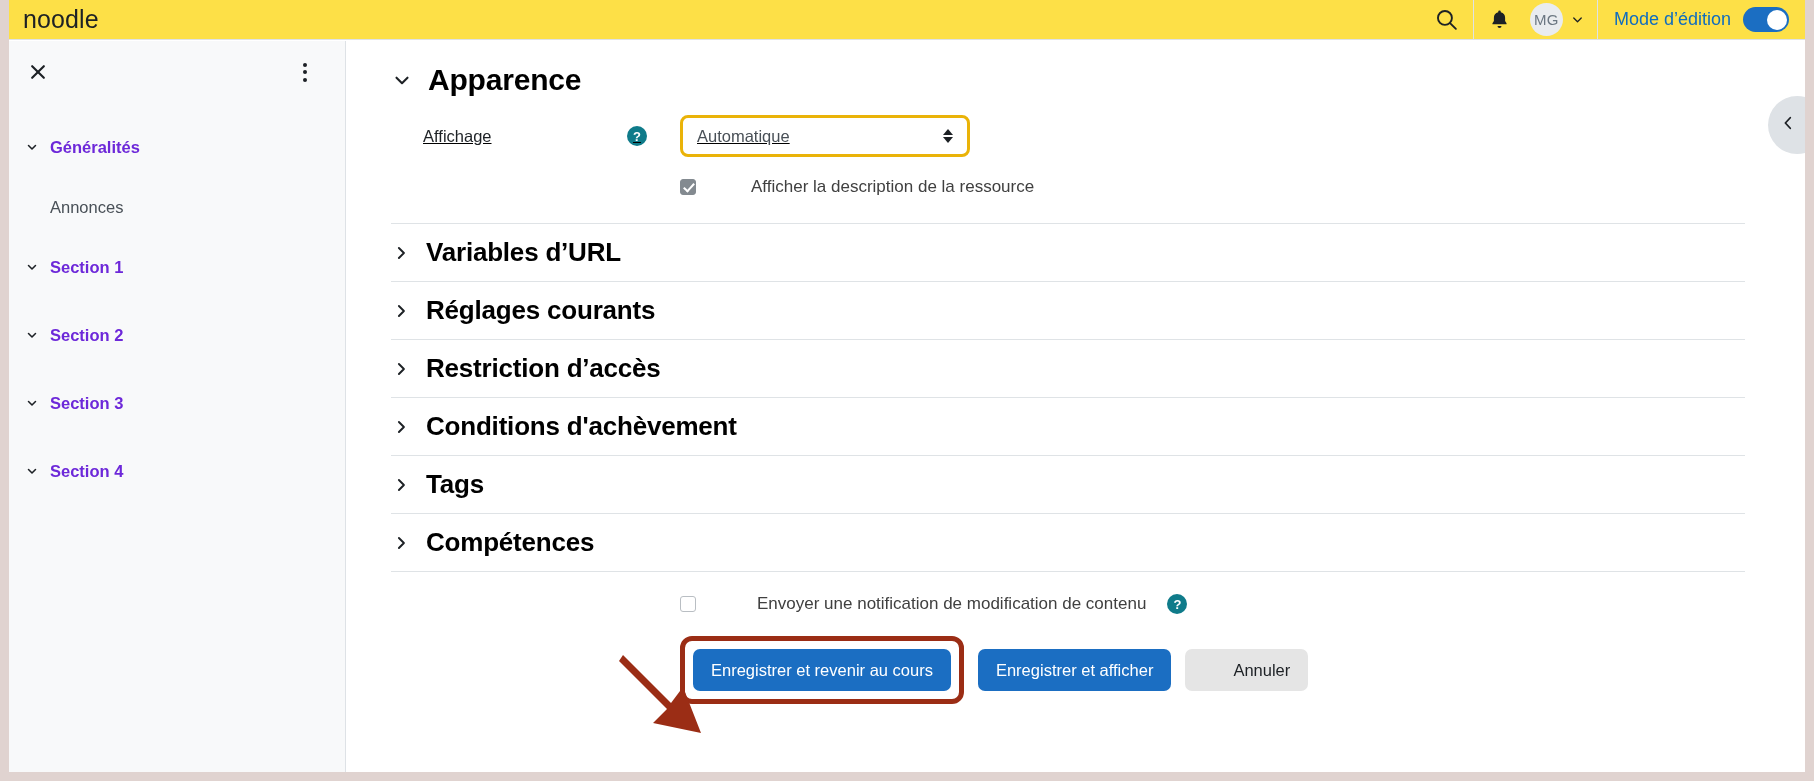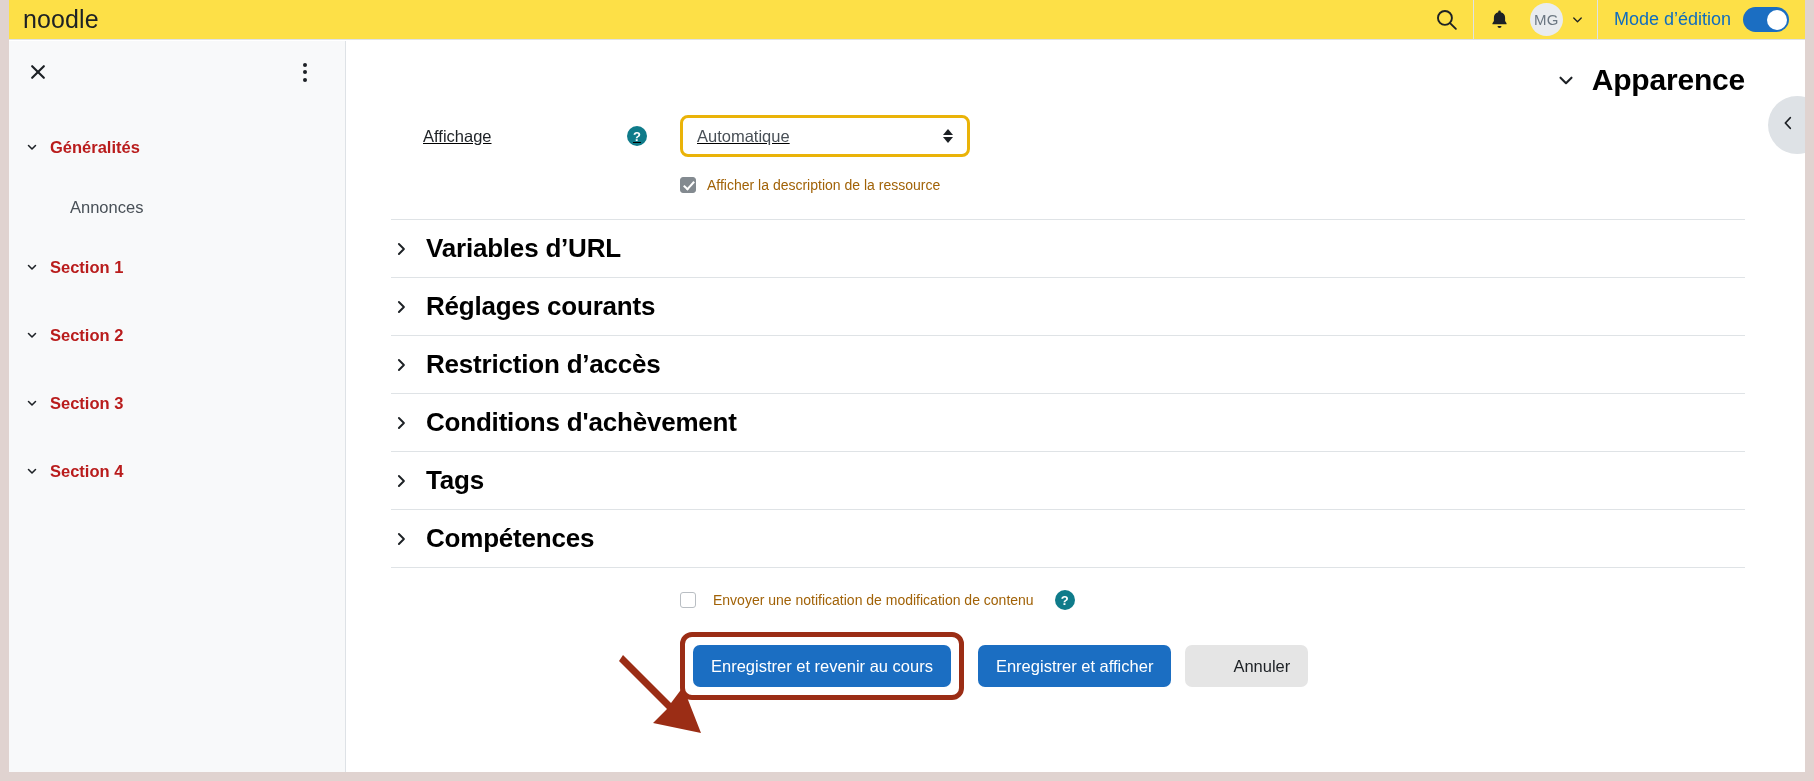--- a/index.html
+++ b/index.html
@@ -113,43 +113,42 @@
   }
   .kebab i { width: 4px; height: 4px; border-radius: 50%; background: #1d2125; display: block; }
 
   .course-index { padding: 10px 0 0 0; }
   .ci-section {
     display: flex; align-items: center; gap: 11px;
     padding: 0 14px 0 16px; height: 68px; cursor: pointer;
   }
   .ci-section .chev { width: 14px; display: flex; align-items: center; justify-content: center; color: #1d2125; }
   .ci-section .ci-title {
-    font-size: 16.5px; font-weight: 700; color: #b91c1c; white-space: nowrap;
+    font-size: 16.5px; font-weight: 700; color: #6d28d9; white-space: nowrap;
   }
   .ci-item {
     padding: 0 14px 0 41px; height: 52px;
-    display: flex; align-items: center; cursor: pointer; margin-left: 20px;
+    display: flex; align-items: center; cursor: pointer;
   }
   .ci-item .ci-label { font-size: 16.5px; color: #495057; }
 
   
   .main {
     position: absolute; top: 41px; left: 338px; right: 0; bottom: 0;
     background: #ffffff;
     overflow: hidden;
     padding: 0;
   }
   .content-inner { padding: 0 60px 0 44px; position: relative; }
 
   
   .sec-open-head {
     display: flex; align-items: center; gap: 15px;
     padding: 22px 0 4px 0;
     cursor: pointer;
-    justify-content: flex-end;
   }
   .sec-open-head .chev { color: #1d2125; display: flex; align-items: center; }
   .sec-open-title {
     font-size: 30px; font-weight: 700; color: #000; letter-spacing: -.2px;
   }
 
   .form-row {
     display: flex; align-items: center;
     padding: 14px 0 0 0;
     text-decoration: underline;
@@ -197,21 +196,21 @@
     border: 1px solid #b9bec3; background: #fff; cursor: pointer;
     position: relative;
   }
   .cbox.checked { background: #838a90; border-color: #838a90; }
   .cbox.checked::after {
     content: ""; position: absolute;
     left: 4.5px; top: 1px; width: 4px; height: 9px;
     border: solid #fff; border-width: 0 2px 2px 0;
     transform: rotate(42deg);
   }
-  .check-label { font-size: 14px; color: #a16207; }
+  .check-label { font-size: 17px; color: #404040; margin-left: 44px; }
 
   
   .sec-row {
     border-top: 1px solid #dfe3e6;
     display: flex; align-items: center; gap: 15px;
     height: 58px; cursor: pointer;
   }
   .sec-row .chev { color: #1d2125; display: flex; align-items: center; }
   .sec-row .sec-title {
     font-size: 26px; font-weight: 700; color: #000; letter-spacing: -.2px;

